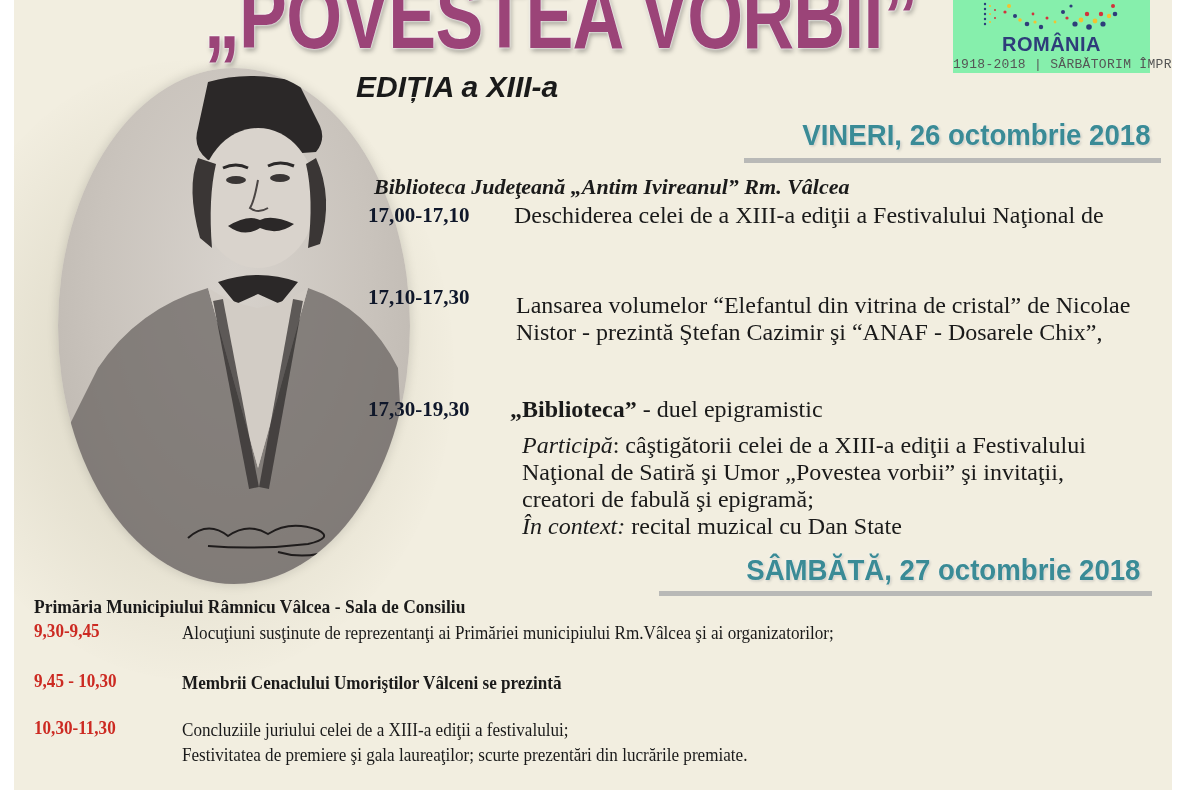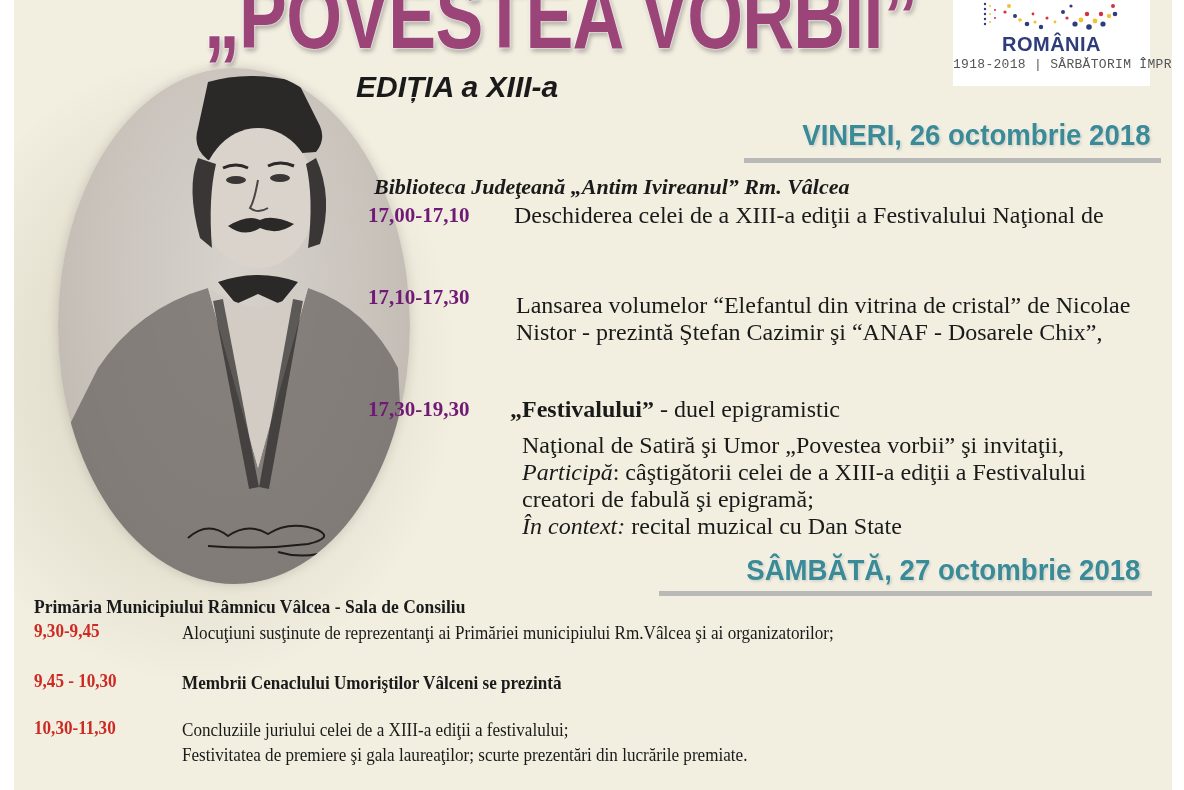--- a/index.html
+++ b/index.html
@@ -27,22 +27,22 @@
     white-space: nowrap;
   }
   .edition {
     position: absolute; left: 342px; top: 70px;
     font-family: "Liberation Sans", sans-serif;
     font-weight: 700; font-style: italic; font-size: 30px; color: #1a1a1a;
     white-space: nowrap;
   }
 
   .logo {
-    position: absolute; left: 939px; top: 0; width: 197px; height: 86px;
-    background: #ffffff;
+    position: absolute; left: 939px; top: 0; width: 197px; height: 73px;
+    background: #86efac;
   }
   .logo .dots { position: absolute; left: 22px; top: 0; width: 150px; height: 30px; }
   .logo .name {
     position: absolute; left: 0; right: 0; top: 33px; text-align: center;
     font-family: "Liberation Sans", sans-serif; font-weight: 700; font-size: 20px;
     color: #2e3c7a; letter-spacing: 0.5px;
   }
   .logo .sub {
     position: absolute; left: 0; right: 0; top: 57px; text-align: center;
     font-family: Liberation Mono, monospace; font-size: 13px; color: #555;
@@ -66,21 +66,21 @@
       radial-gradient(ellipse at 50% 40%, #d7d2cc 0%, #c9c3bc 55%, #b9b3ac 100%);
     overflow: hidden;
     box-shadow: 0 0 12px rgba(0,0,0,0.15);
   }
   .portrait svg { position: absolute; left: 0; top: 0; }
 
   .venue { position: absolute; font-weight: 700; color: #1a1a1a; white-space: nowrap; }
   .venue.fri { left: 360px; top: 174px; font-style: italic; font-size: 22px; }
   .venue.sat { left: 20px; top: 596px; font-size: 19px; transform: scaleX(0.92); transform-origin: left top; }
 
-  .time { position: absolute; font-weight: 700; color: #701a75; white-space: nowrap; }
+  .time { position: absolute; font-weight: 700; color: #0f172a; white-space: nowrap; }
   .fri .time, .time.fri { font-size: 21px; }
   .desc { position: absolute; color: #1a1a1a; font-size: 24px; line-height: 27px; white-space: nowrap; }
   .desc b { font-weight: 700; }
   .desc i { font-style: italic; }
 
   .sat-time { position: absolute; font-weight: 700; color: #cc2a22; font-size: 19px; white-space: nowrap; transform: scaleX(0.9); transform-origin: left top; }
   .sat-desc { position: absolute; color: #1a1a1a; font-size: 19px; line-height: 25px; white-space: nowrap; transform: scaleX(0.9); transform-origin: left top; }
 </style>
 </head>
 <body>
@@ -180,25 +180,25 @@
   </div>
 
   <div class="time fri" style="left:354px; top:285px;">17,10-17,30</div>
   <div class="desc" style="left:502px; top:292px;">
     <div>Lansarea volumelor “Elefantul din vitrina de cristal” de Nicolae</div>
     <div>Nistor - prezintă Ştefan Cazimir şi “ANAF - Dosarele Chix”,</div>
   </div>
 
   <div class="time fri" style="left:354px; top:397px;">17,30-19,30</div>
   <div class="desc" style="left:496px; top:396px;">
-    <b>„Festivalului”</b><span> - duel epigramistic</span>
+    <b>„Biblioteca”</b><span> - duel epigramistic</span>
   </div>
   <div class="desc" style="left:508px; top:432px;">
+    <div><i>Participă</i><span>: câştigătorii celei de a XIII-a ediţii a Festivalului</span></div>
     <div>Naţional de Satiră şi Umor „Povestea vorbii” şi  invitaţii,</div>
-    <div><i>Participă</i><span>: câştigătorii celei de a XIII-a ediţii a Festivalului</span></div>
     <div>creatori de fabulă şi epigramă;</div>
     <div><i>În context:</i><span> recital muzical cu Dan State</span></div>
   </div>
 
   <div class="day-heading" style="right:32px; top:553px;">SÂMBĂTĂ, 27 octombrie 2018</div>
   <div class="day-rule" style="left:645px; width:493px; top:591px;"></div>
 
   <div class="venue sat">Primăria Municipiului Râmnicu Vâlcea - Sala de Consiliu</div>
 
   <div class="sat-time" style="left:20px; top:620px;">9,30-9,45</div>

